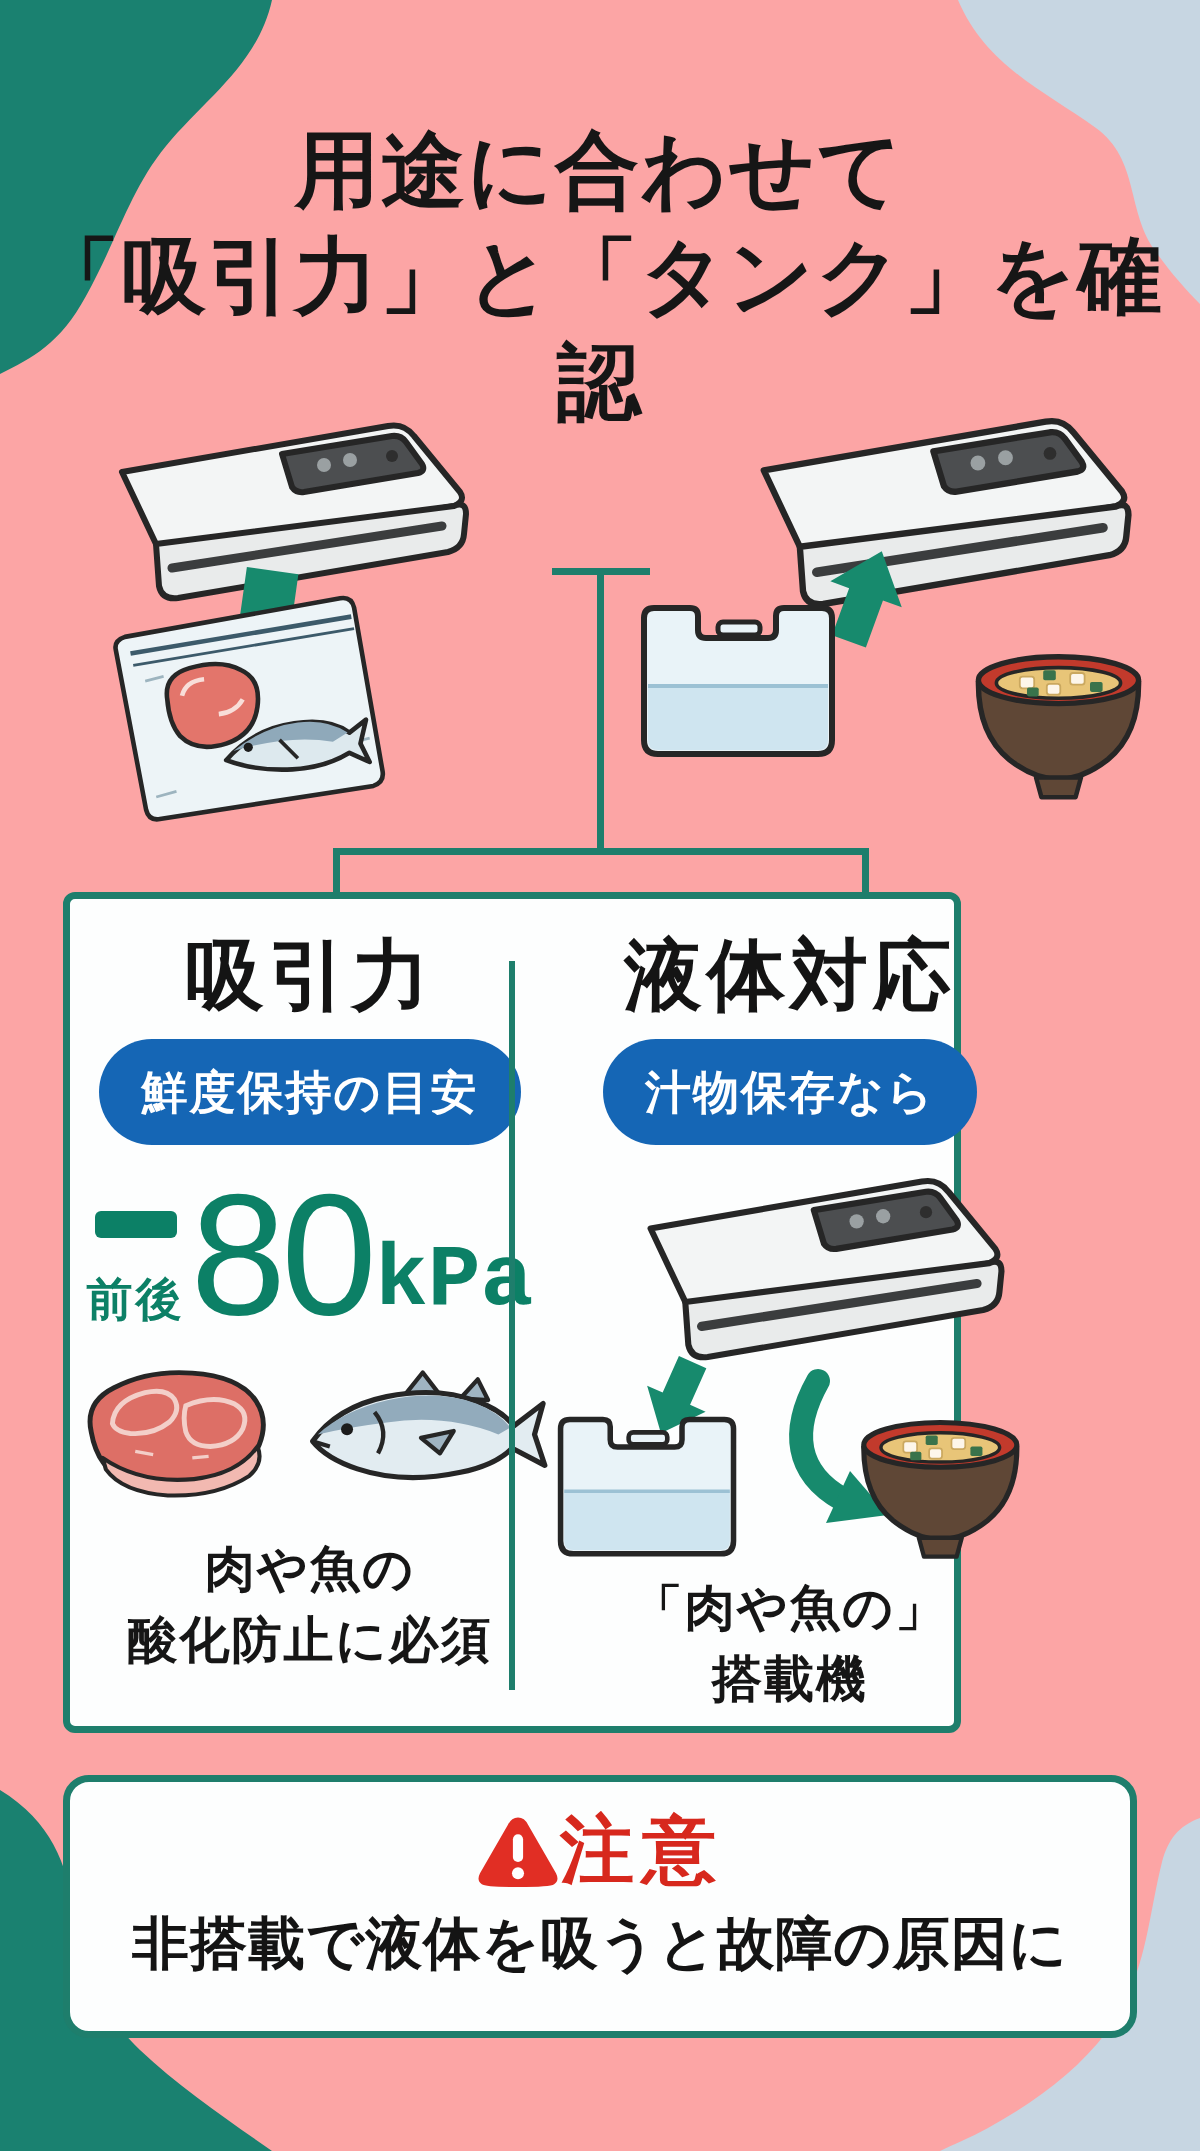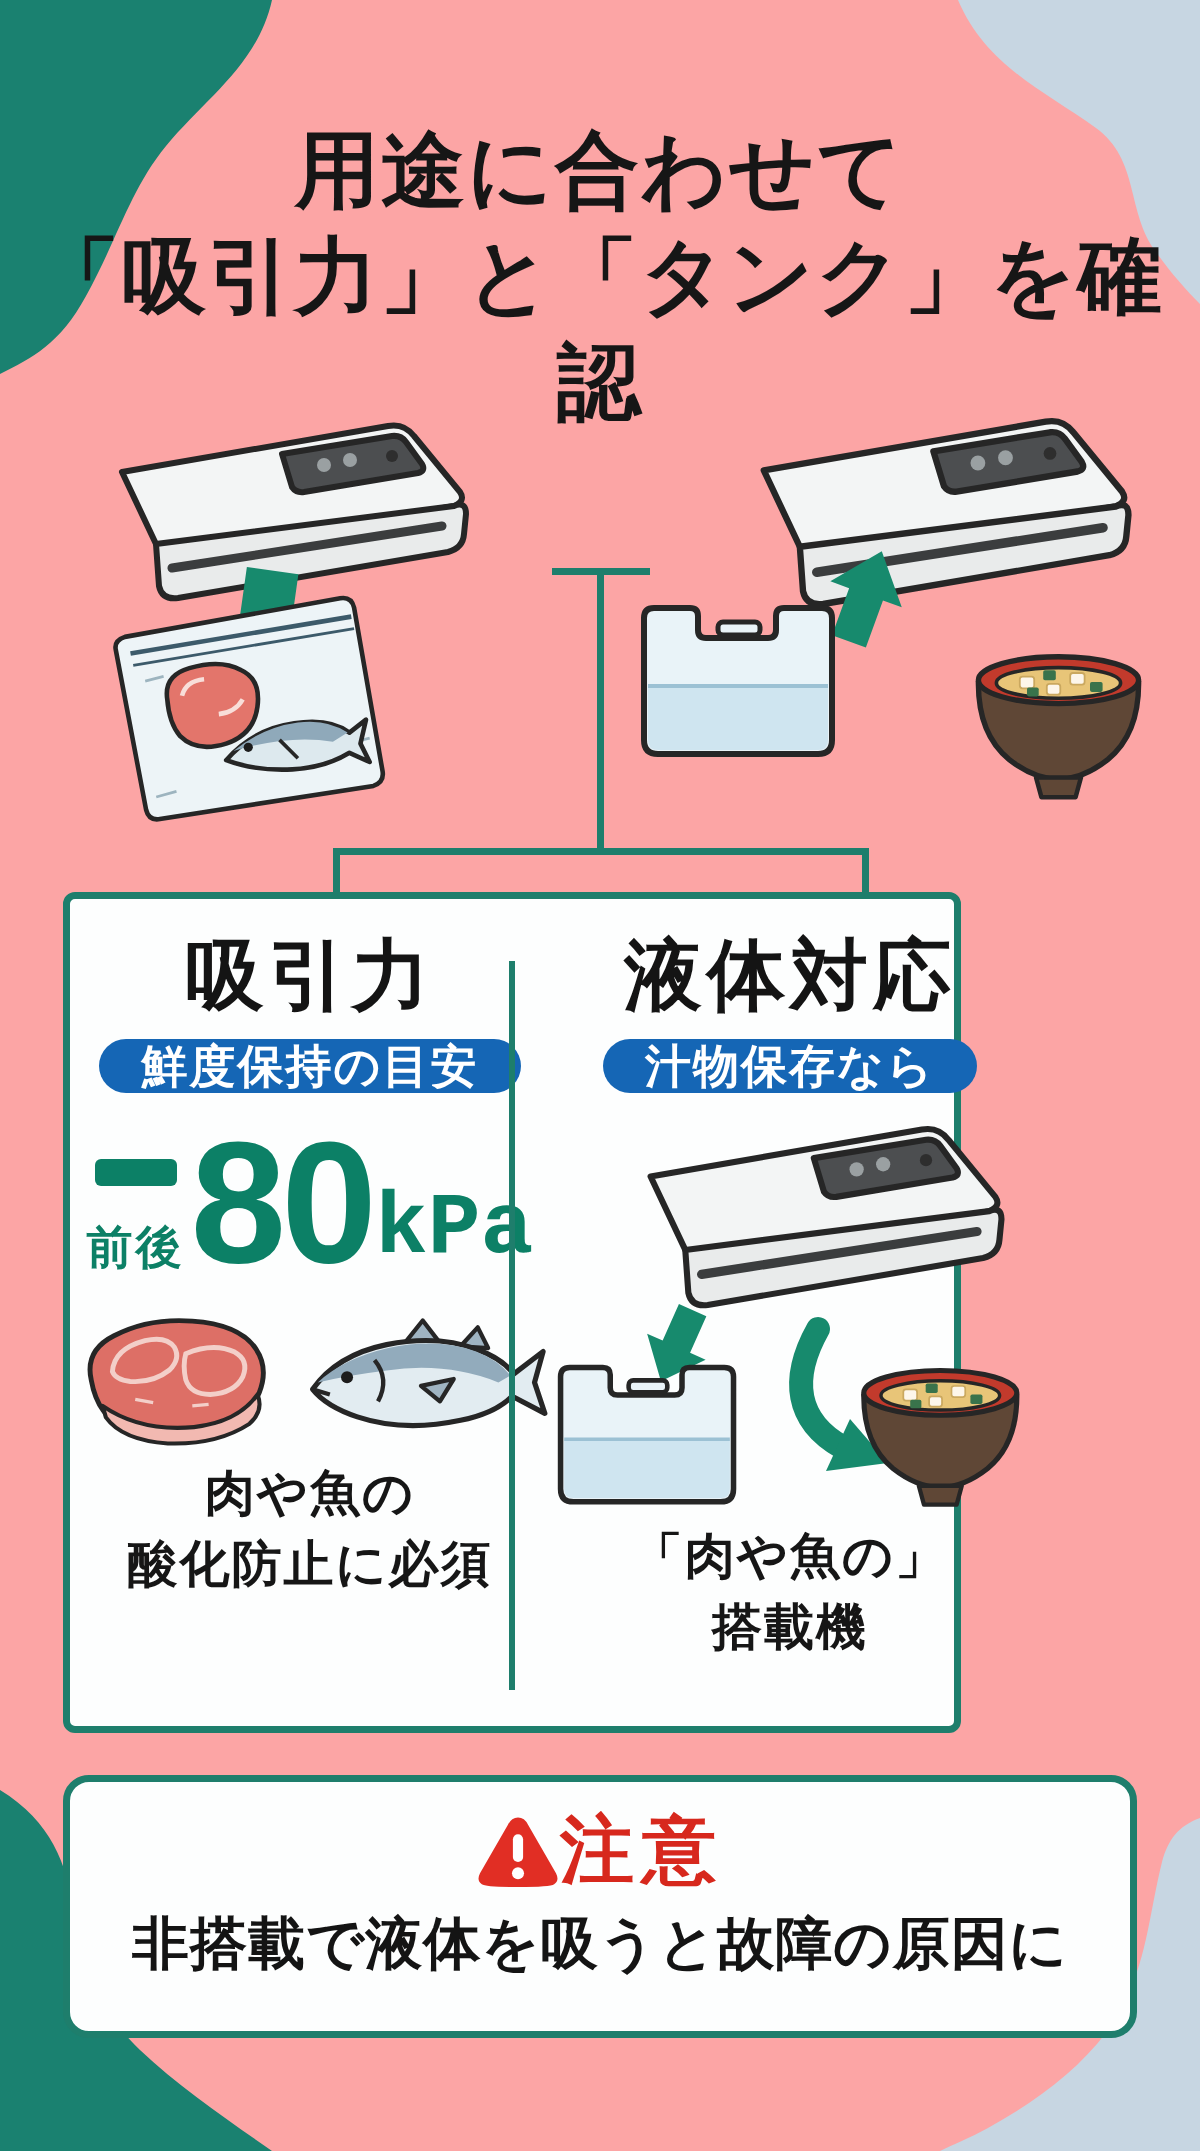--- a/index.html
+++ b/index.html
@@ -23,32 +23,32 @@
   .compare-box {
     left:63px; top:892px; width:898px; height:841px;
     background:#fdfefe; border:7px solid #1e7e6c; border-radius:12px;
     box-sizing:border-box;
   }
   .box-cols { display:flex; height:100%; position:relative; }
   .divider { position:absolute; left:calc(50% - 3px); top:62px; bottom:36px; width:6px; background:#1e7e6c; }
   .col { flex:1; display:flex; flex-direction:column; align-items:center; padding-top:34px; box-sizing:border-box; }
   .col-header { font-size:78px; font-weight:900; letter-spacing:5px; color:#141414; line-height:1.1; }
   .badge { margin-top:20px; background:#1566b5; color:#ffffff; font-size:46px; font-weight:800;
-    padding:2px 42px; border-radius:60px; letter-spacing:2px; line-height:1.1; }
+    padding:28px 42px; border-radius:60px; letter-spacing:2px; line-height:1.1; }
 
   .kpa-row { margin-top:42px; display:flex; align-items:flex-end; }
   .kpa-left { display:flex; flex-direction:column; align-items:center; margin-right:6px; }
   .minus-dash { width:82px; height:27px; background:#0c8066; border-radius:6px; margin-bottom:38px;
     color:transparent; font-size:1px; overflow:hidden; text-align:center; }
   .kpa-prefix { font-size:46px; font-weight:900; color:#0c8066; letter-spacing:3px; line-height:1; }
-  .kpa-number { font-size:172px; font-weight:700; color:#0c8066; line-height:0.78; letter-spacing:-5px; }
+  .kpa-number { font-size:172px; font-weight:400; color:#0c8066; line-height:0.78; letter-spacing:-5px; }
   .kpa-unit { font-size:88px; font-weight:900; color:#0c8066; line-height:0.92; margin-left:3px;font-family:Liberation Mono, monospace; }
 
   .food-row { margin-top:30px; display:flex; align-items:center; gap:10px; }
-  .col-caption { font-size:50px; font-weight:900; color:#161616;
+  .col-caption { margin-top:24px; font-size:50px; font-weight:900; color:#161616;
     text-align:center; line-height:1.42; letter-spacing:2px; }
   .tank-illus { margin-top:10px; }
   .caption-right { margin-top:0px; }
 
   
   .warning-box {
     left:63px; top:1775px; width:1074px; height:263px;
     background:#fdfefe; border:7px solid #1e7e6c; border-radius:26px;
     box-sizing:border-box; display:flex; flex-direction:column; align-items:center;
   }

